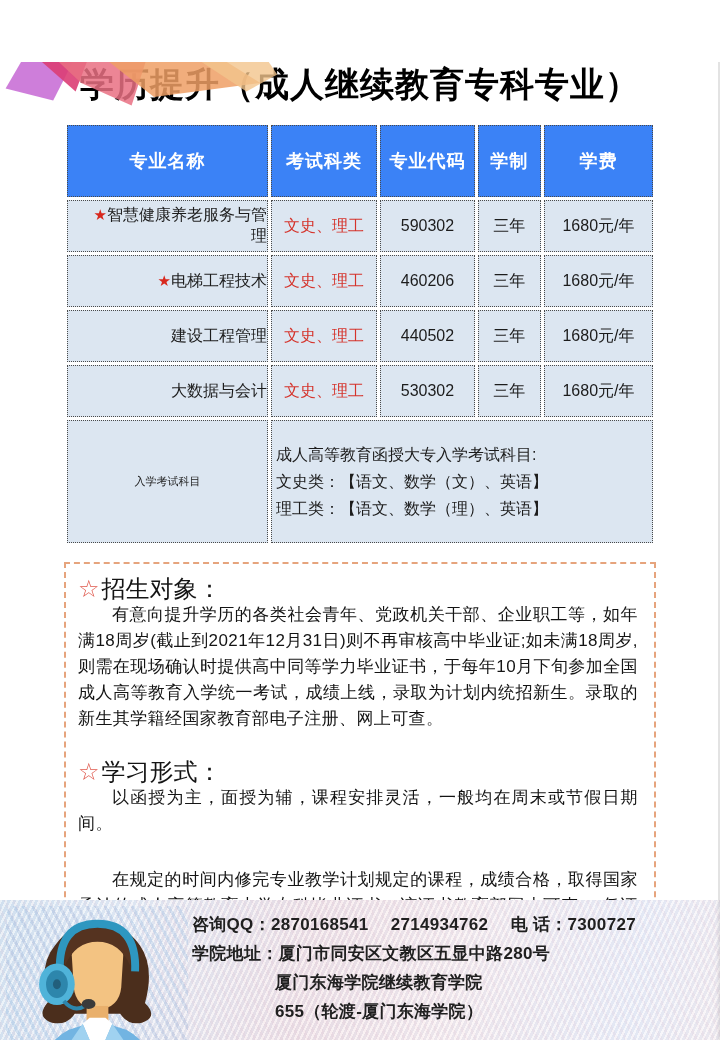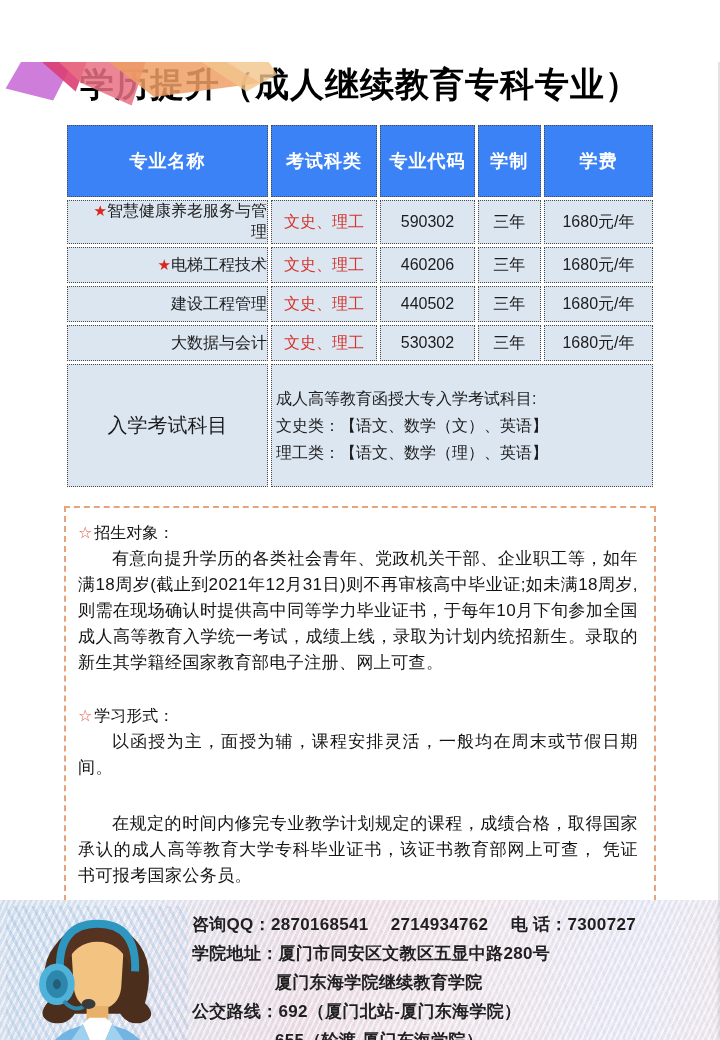--- a/index.html
+++ b/index.html
@@ -27,36 +27,36 @@
     font-family:"DejaVu Serif","Liberation Serif",serif;
     font-size:34px; font-weight:900; color:#000; letter-spacing:1px;
   }
 
   
   .tbl-wrap { width:592px; margin:14px auto 0; }
   table { border-collapse:separate; border-spacing:3px; width:100%; table-layout:fixed; }
   td,th { border:1px dotted #4a4a4a; background:#dce6f1; font-size:16px; color:#1c1c1c;
           text-align:center; vertical-align:middle; }
   th { background:#3b82f6; color:#ffffff; font-size:18px; font-weight:bold; height:72px; letter-spacing:1px; }
-  td { height:36px; }
+  td { height:52px; }
   .c-major { width:35%; } .c-cat { width:18.5%; } .c-code { width:16.5%; } .c-dur { width:11%; } .c-fee { width:19%; }
   td.major { text-align:right; padding-left:10px; }
   .star { display:inline-block; width:20px; color:#d8281e; font-size:15px; }
   .cat { color:#d5342c; }
-  td.exam-label { height:123px; font-size:20px; }
+  td.exam-label { height:123px; font-size:11px; }
   td.exam-detail { text-align:left; font-size:16px; line-height:27px; padding:6px 4px; }
 
   
   .info-box {
     width:592px; margin:16px auto 0;
     border:2px dashed #e6a47d; background:#fff;
     padding:8px 16px 20px 12px;
     font-size:17px; line-height:26px; color:#141414;
   }
-  .sec-head { font-size:16px; margin-top:4px; }
+  .sec-head { font-size:24px; margin-top:4px; }
   .sec-head .wstar { color:#e05a4e; margin-right:2px; }
   .sec-body { text-indent:2em; text-align:justify; letter-spacing:.4px; }
   .sec2 .sec-head { margin-top:27px; }
   .sec3 .sec-head { margin-top:31px; }
   .sec3 .sec-body { margin-top:30px; }
 
   
   .footer {
     position:absolute; left:0; top:838px; width:720px; height:202px;
     background:
@@ -178,20 +178,19 @@
         <ellipse cx="47" cy="77" rx="11" ry="14" fill="#2d86ac"></ellipse>
         <ellipse cx="47" cy="77" rx="4" ry="5" fill="#225f7c"></ellipse>
         <path d="M54,94 Q64,106 75,99" stroke="#2d86ac" stroke-width="4" fill="none"></path>
         <ellipse cx="79" cy="97" rx="7" ry="5" fill="#3a3a3a"></ellipse>
       </svg>
     </div>
     <div class="contact">
       <div class="fline">咨询QQ：2870168541　 2714934762　 电 话：7300727</div>
       <div class="fline">学院地址：厦门市同安区文教区五显中路280号</div>
       <div class="fline indent">厦门东海学院继续教育学院</div>
-      <div class="fline">公交路线：692（厦门北站-厦门东海学院）</div>
       <div class="fline indent">655（轮渡-厦门东海学院）</div>
 
     </div>
 
   </div>
 
 </div>
 
 </body></html>

